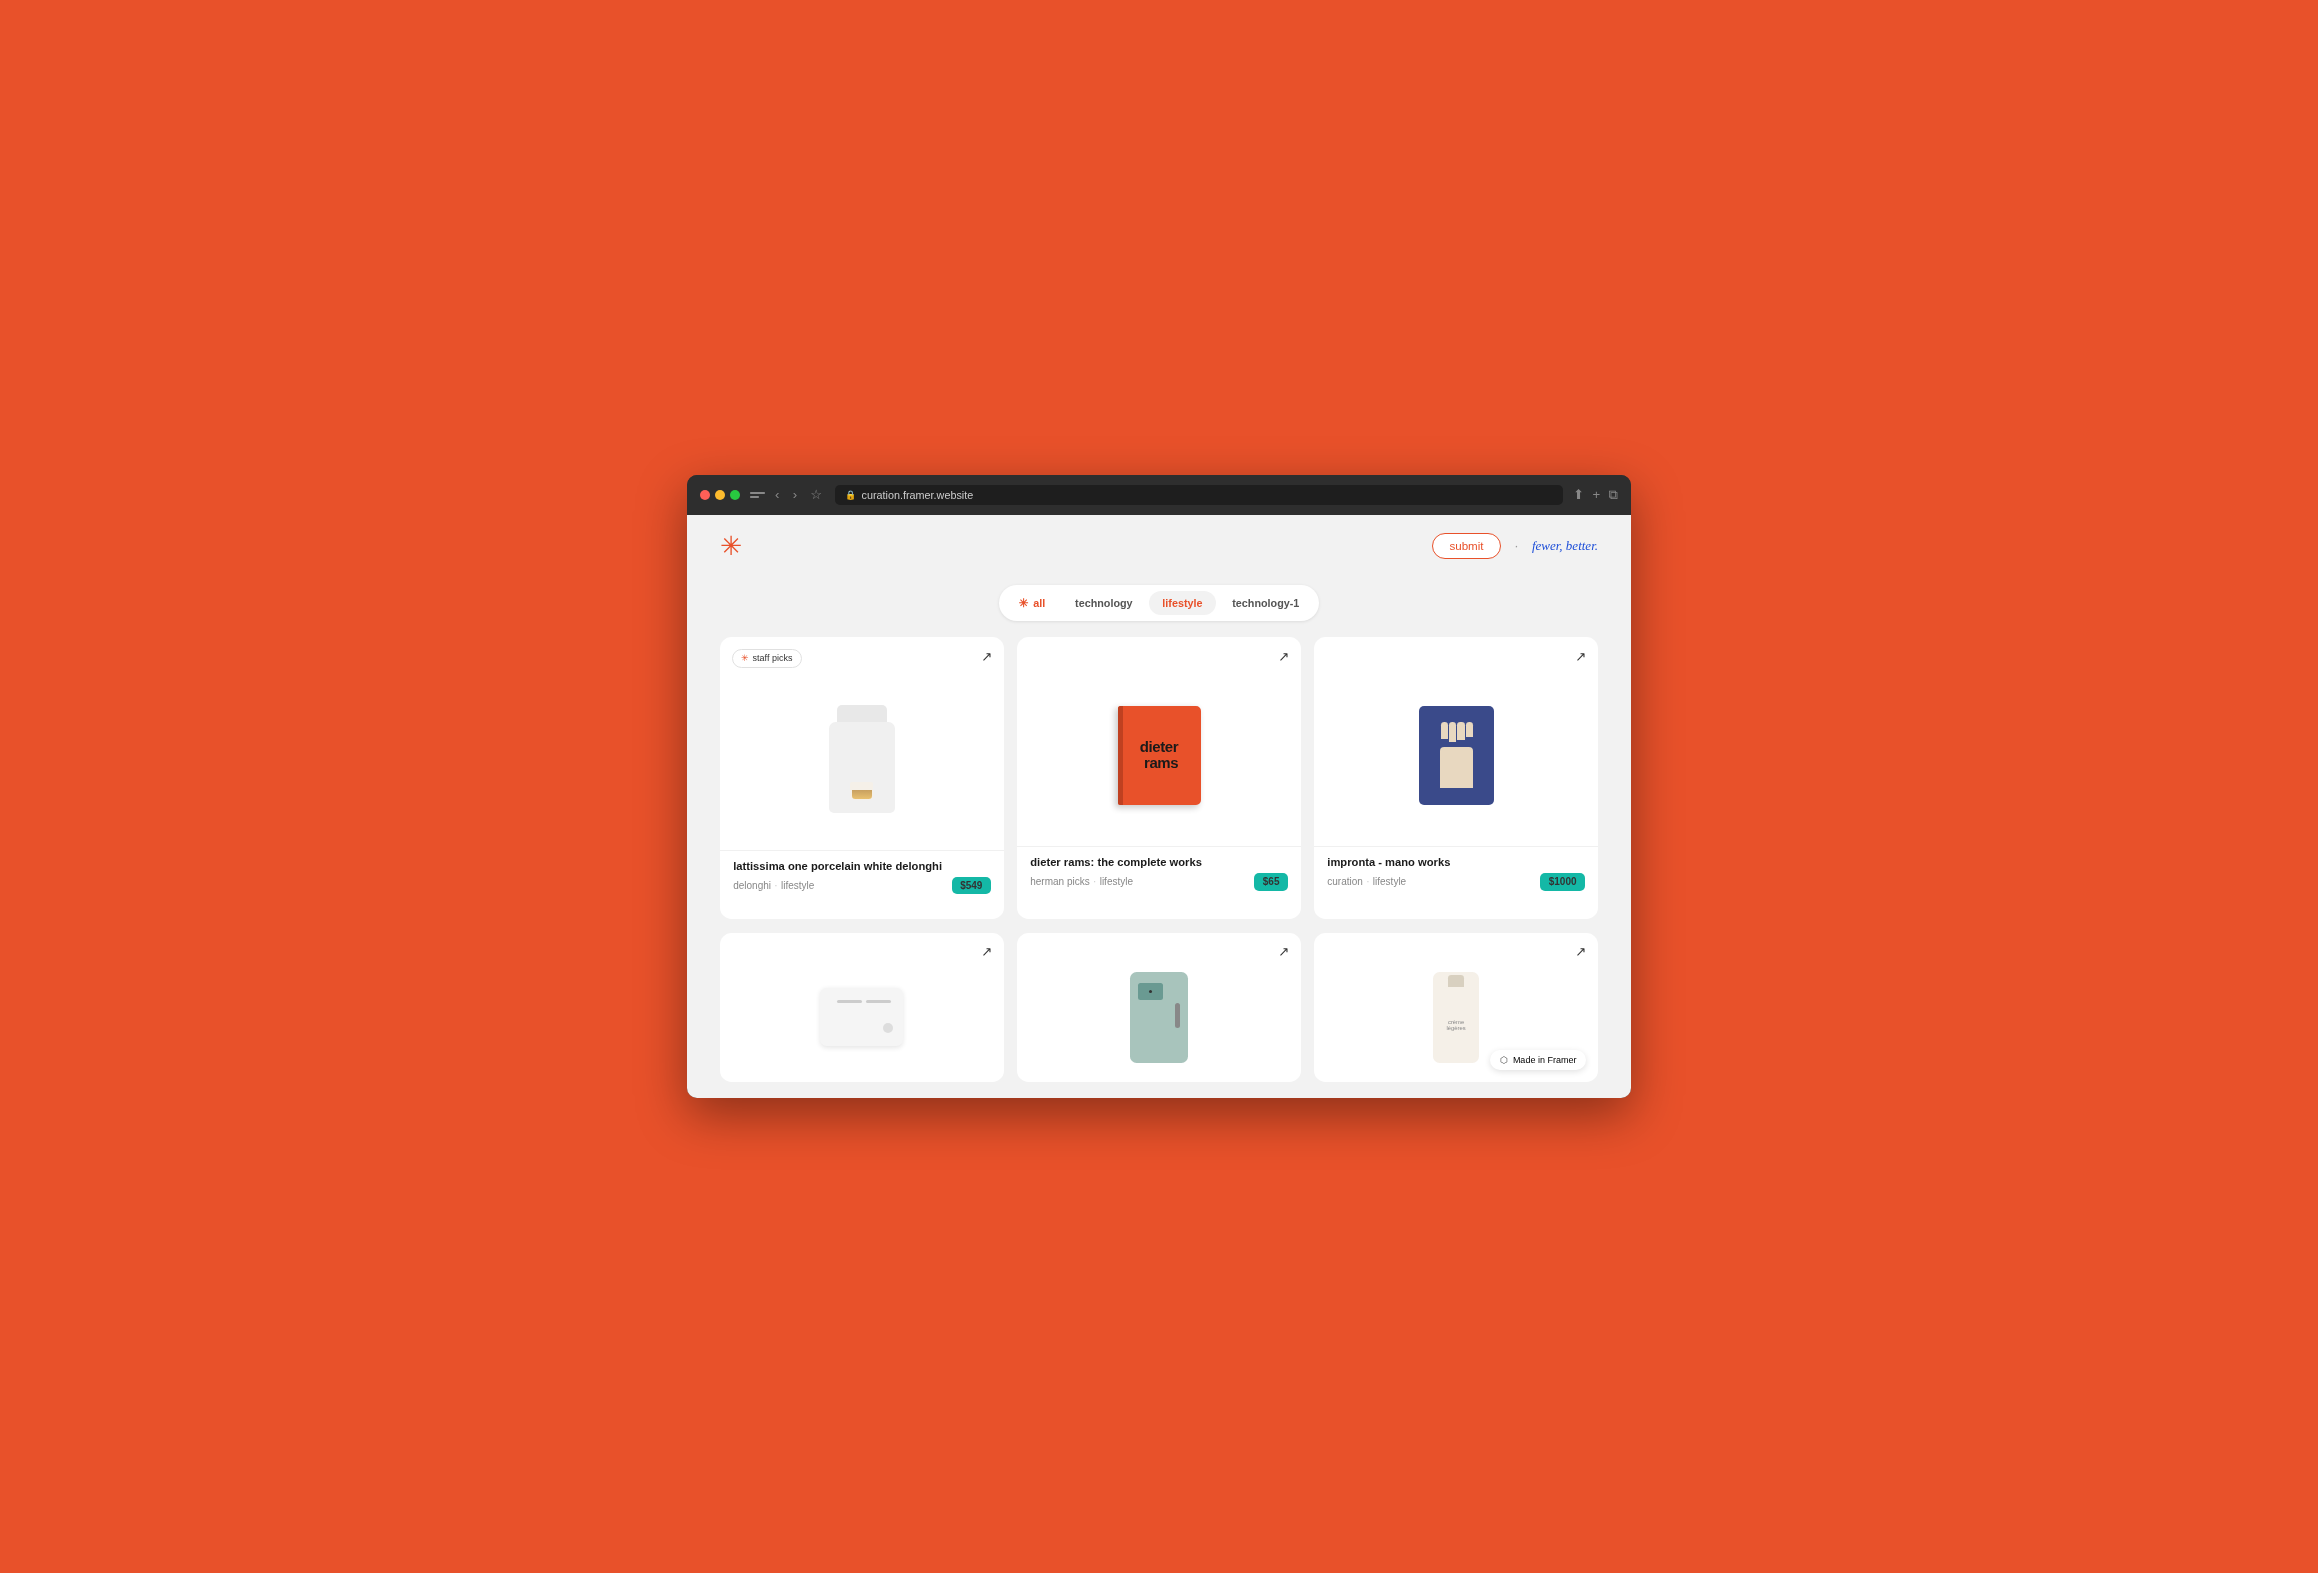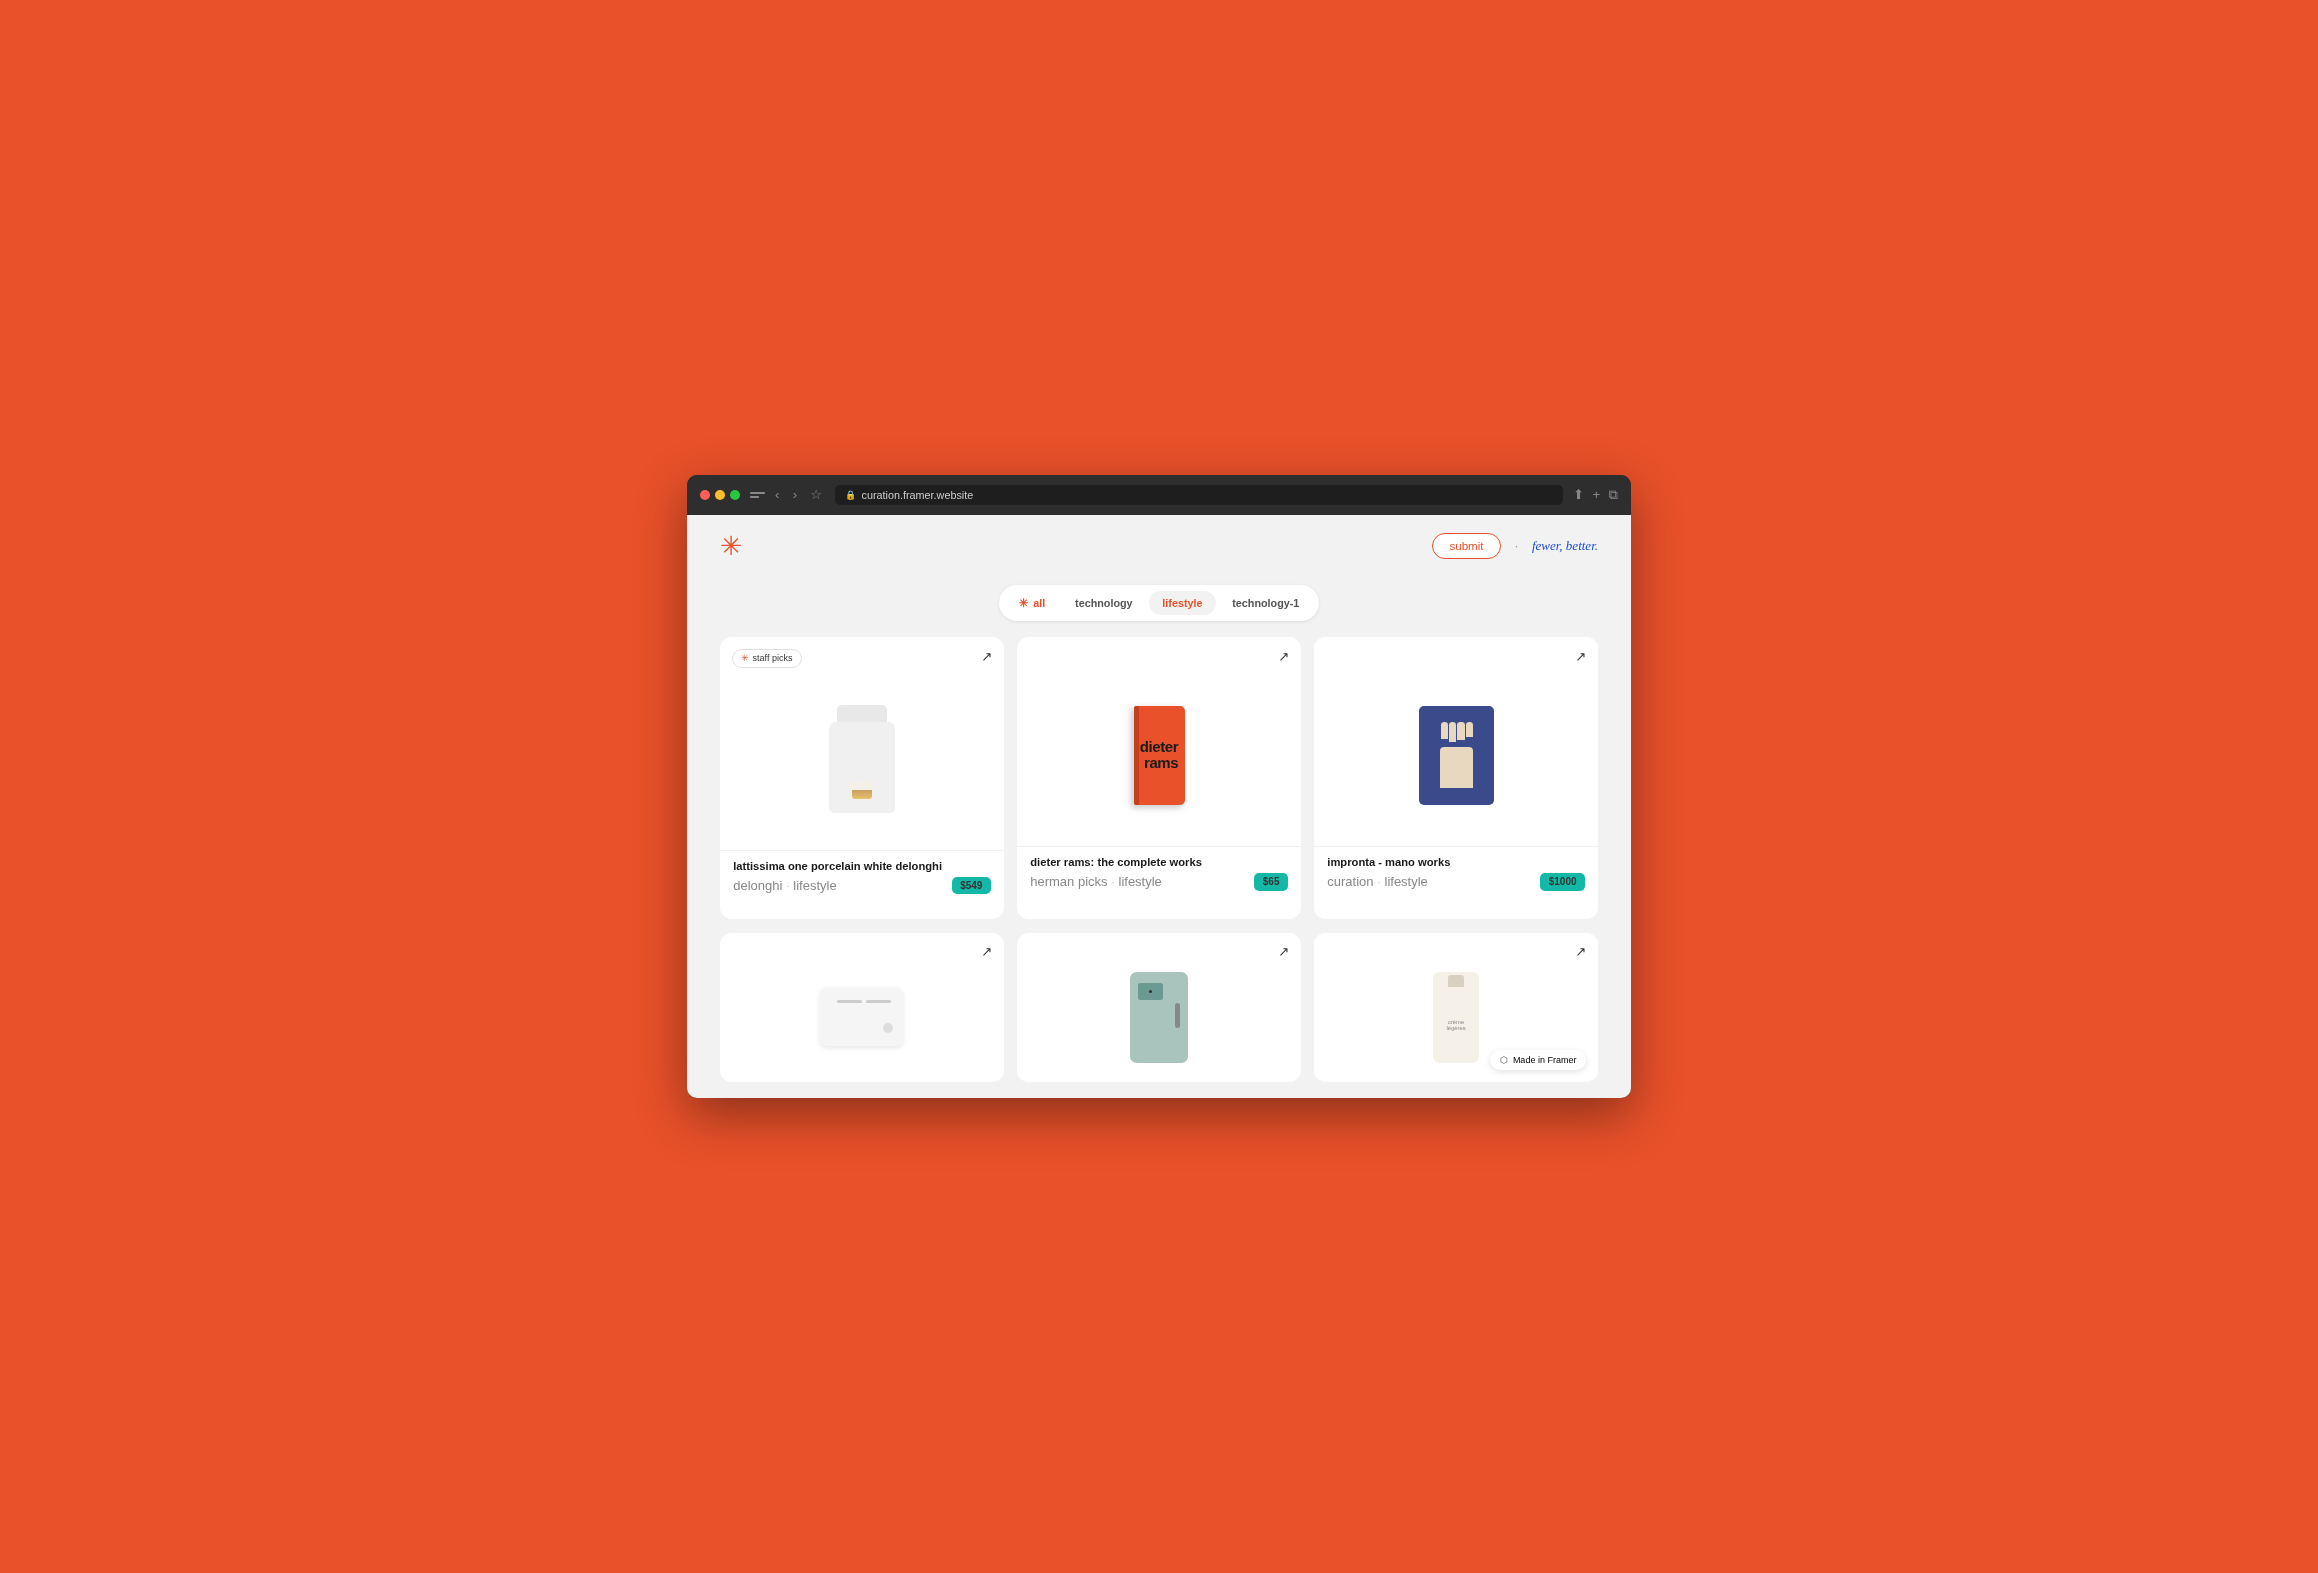--- a/index.html
+++ b/index.html
@@ -271,21 +271,21 @@
       height: 8.3px;
       background: linear-gradient(#c8a060, #e8c070);
       border-radius: 0 0 3.3px 3.3px;
       position: absolute;
       bottom: 1.7px;
       left: 1.7px;
     }
 
     
     .book-cover {
-      width: 51px;
+      width: 83px;
       height: 99px;
       background: #E8512A;
       border-radius: 2.5px 5px 5px 2.5px;
       display: flex;
       align-items: center;
       justify-content: center;
       box-shadow: -2.5px 2.5px 6.6px rgba(0,0,0,0.2);
       position: relative;
     }
     .book-spine {
@@ -359,21 +359,21 @@
       line-height: 1.3;
     }
 
     .product-meta {
       display: flex;
       align-items: center;
       justify-content: space-between;
     }
 
     .product-tags {
-      font-size: 13px;
+      font-size: 10px;
       color: #888;
       display: flex;
       align-items: center;
       gap: 3.3px;
     }
 
     .dot-sep { color: #ccc; }
 
     .price-tag {
       background: #14b8a6;

